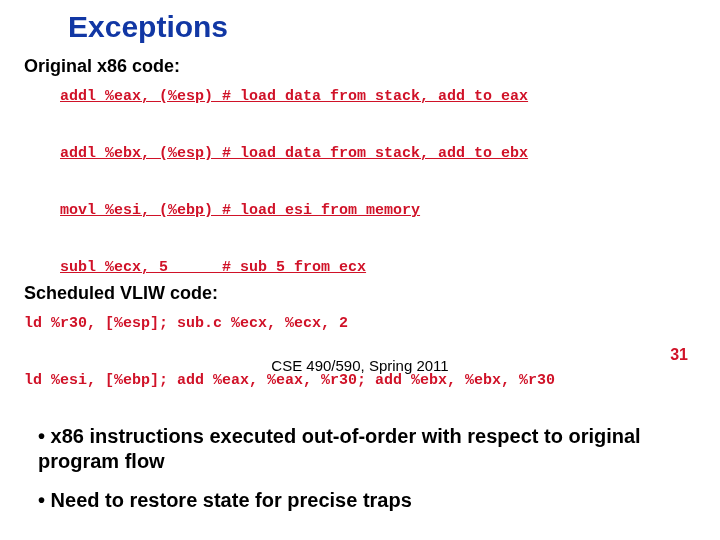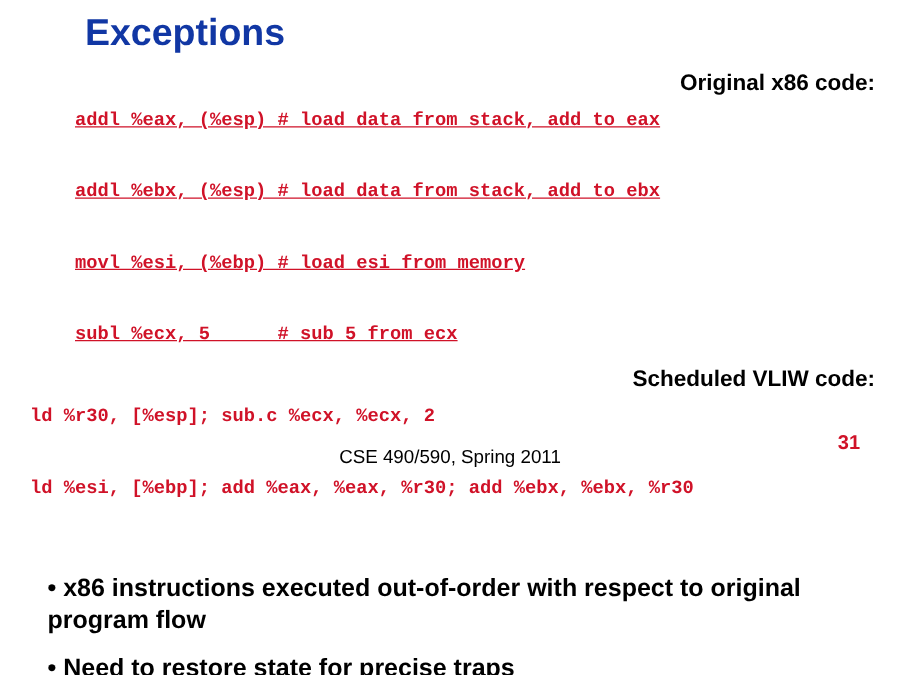--- a/index.html
+++ b/index.html
@@ -23,21 +23,20 @@
     font-size: 30px;
     font-weight: bold;
     color: #1137a4;
     margin: 0 0 12px 48px;
   }
   .subhead {
     font-size: 18px;
     font-weight: bold;
     color: #000;
     margin: 6px 0 6px 4px;
-    text-align: right;
   }
   .codeblock {
     font-family: "Courier New", monospace;
     font-weight: bold;
     font-size: 15px;
     color: #d01228;
     margin-left: 40px;
     line-height: 1.9;
     white-space: pre;
     text-decoration: underline;
@@ -45,21 +44,21 @@
   .codeblock2 {
     font-family: "Courier New", monospace;
     font-weight: bold;
     font-size: 15px;
     color: #d01228;
     margin-left: 4px;
     line-height: 1.9;
     white-space: pre;
   }
   .bullets {
-    margin-top: 54px;
+    margin-top: 29px;
     margin-left: 18px;
     margin-right: 20px;
   }
   .bullet {
     font-size: 20px;
     font-weight: bold;
     color: #000;
     margin-bottom: 14px;
     line-height: 1.25;
   }
@@ -91,21 +90,21 @@
   <div class="subhead">Original x86 code:</div>
 
   <div class="codeblock">addl %eax, (%esp) # load data from stack, add to eax
 
 addl %ebx, (%esp) # load data from stack, add to ebx
 
 movl %esi, (%ebp) # load esi from memory
 
 subl %ecx, 5      # sub 5 from ecx</div>
 
-  <div class="subhead" style="margin-top:10px">Scheduled VLIW code:</div>
+  <div class="subhead" style="margin-top:0">Scheduled VLIW code:</div>
 
   <div class="codeblock2">ld %r30, [%esp]; sub.c %ecx, %ecx, 2
 
 ld %esi, [%ebp]; add %eax, %eax, %r30; add %ebx, %ebx, %r30</div>
 
   <div class="bullets">
     <div class="bullet">• x86 instructions executed out-of-order with respect to original program flow</div>
     <div class="bullet">• Need to restore state for precise traps</div>
   </div>
 

